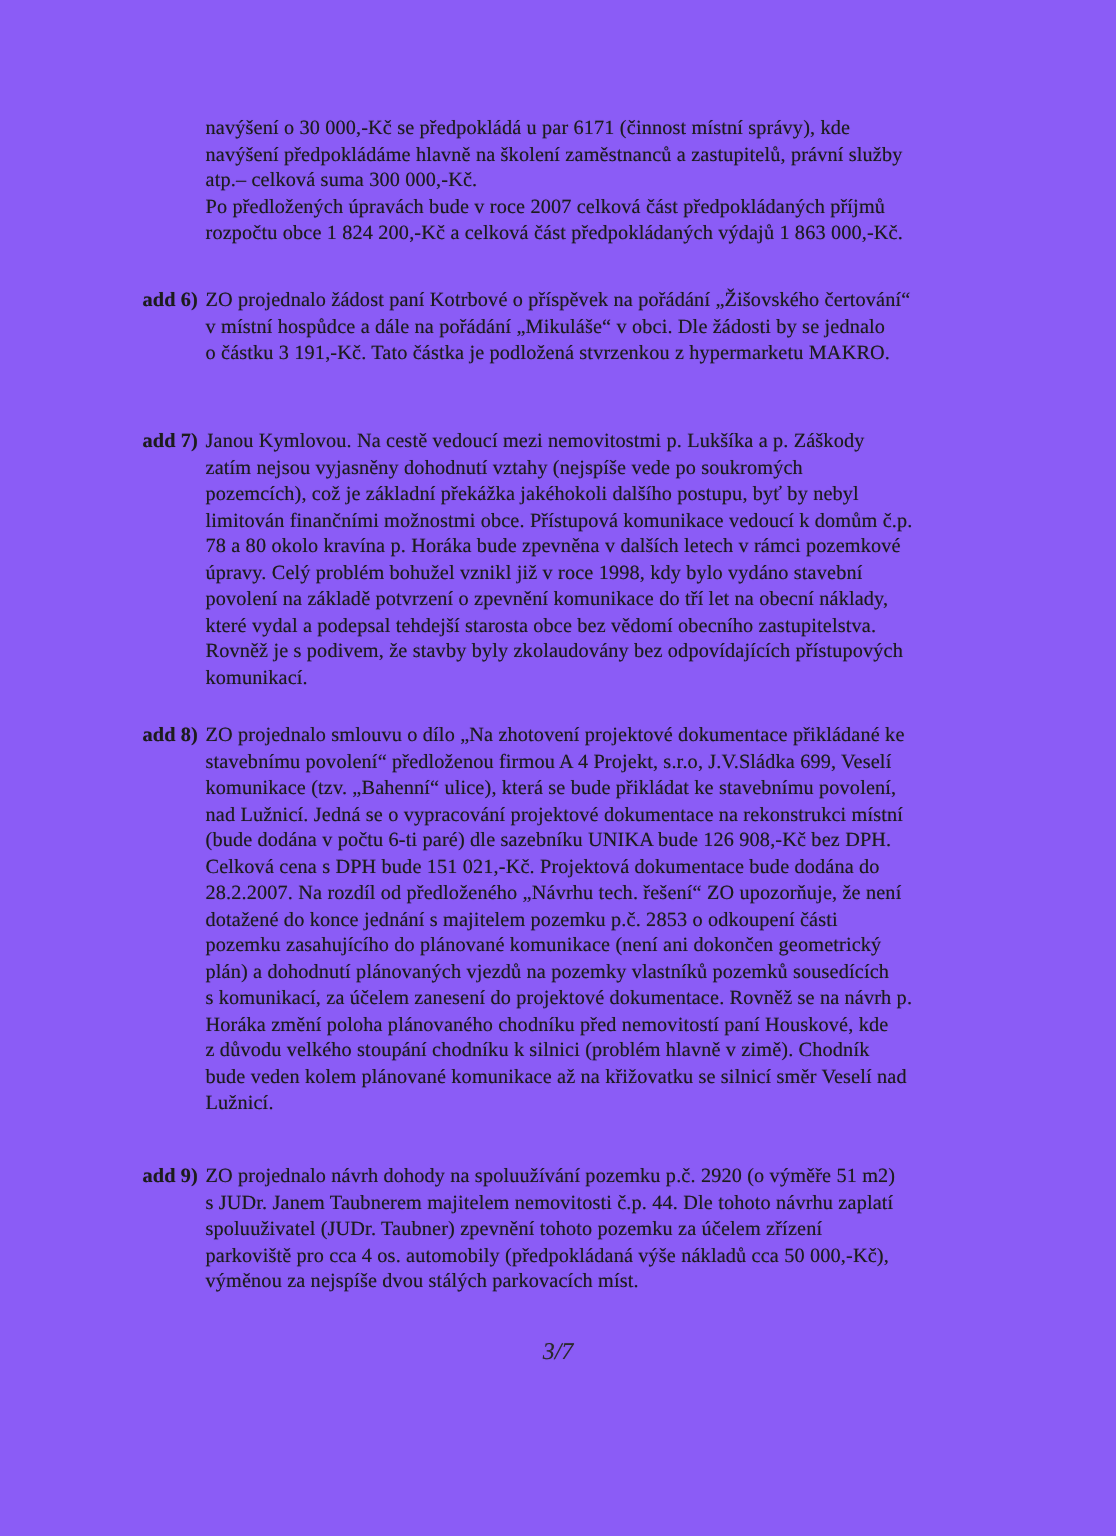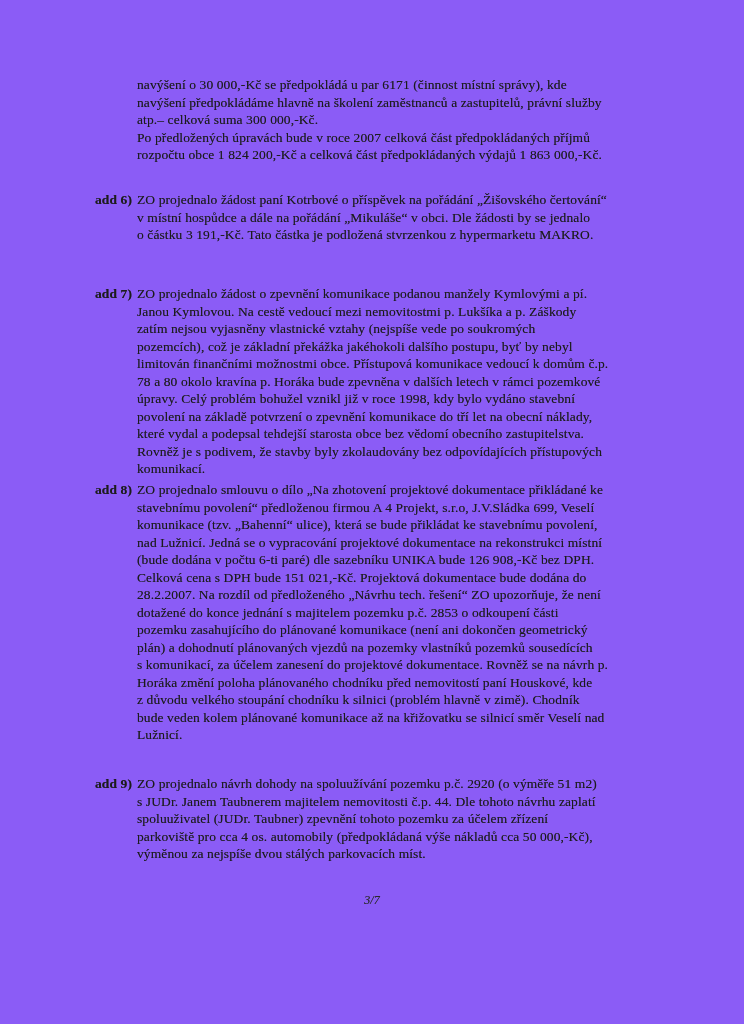--- a/index.html
+++ b/index.html
@@ -48,21 +48,21 @@
   }
   .line {
     white-space: nowrap;
   }
   .footer {
     position: absolute;
     left: 0;
     top: 893px;
     width: 744px;
     text-align: center;
-    font-size: 12px;
+    font-size: 16px;
     font-style: italic;
     color: #2a2a2a;
     text-shadow: 0 0 0.5px rgba(40,40,40,0.5);
   }
 </style>
 </head>
 <body>
 
 <div class="page">
 
@@ -79,23 +79,22 @@
     <div class="item-lines">
         <div class="line">ZO projednalo žádost paní Kotrbové o příspěvek na pořádání „Žišovského čertování“</div>
         <div class="line">v místní hospůdce a dále na pořádání „Mikuláše“ v obci. Dle žádosti by se jednalo</div>
         <div class="line">o částku 3 191,-Kč. Tato částka je podložená stvrzenkou z hypermarketu MAKRO.</div>
       </div>
   </div>
 
   <div class="textblock agenda-item item-7">
     <span class="item-label">add 7)</span>
     <div class="item-lines">
-        <div class="line">ZO projednalo žádost o zpevnění komunikace podanou manžely  Kymlovými a pí.</div>
         <div class="line">Janou Kymlovou. Na  cestě vedoucí mezi nemovitostmi p. Lukšíka a p. Záškody</div>
-        <div class="line">zatím nejsou  vyjasněny vlastnické vztahy (nejspíše vede po soukromých</div>
+        <div class="line">zatím nejsou  vyjasněny dohodnutí vztahy (nejspíše vede po soukromých</div>
         <div class="line">pozemcích), což je základní překážka jakéhokoli dalšího postupu, byť by nebyl</div>
         <div class="line">limitován finančními možnostmi obce. Přístupová komunikace vedoucí k domům č.p.</div>
         <div class="line">78 a 80 okolo kravína p. Horáka bude zpevněna  v dalších letech v rámci pozemkové</div>
         <div class="line">úpravy.  Celý  problém bohužel vznikl již v roce 1998, kdy bylo vydáno stavební</div>
         <div class="line">povolení na základě potvrzení o zpevnění komunikace do tří let na obecní náklady,</div>
         <div class="line">které vydal a podepsal tehdejší starosta obce bez vědomí obecního zastupitelstva.</div>
         <div class="line">Rovněž je s podivem, že stavby byly zkolaudovány bez odpovídajících přístupových</div>
         <div class="line">komunikací.</div>
       </div>
   </div>

